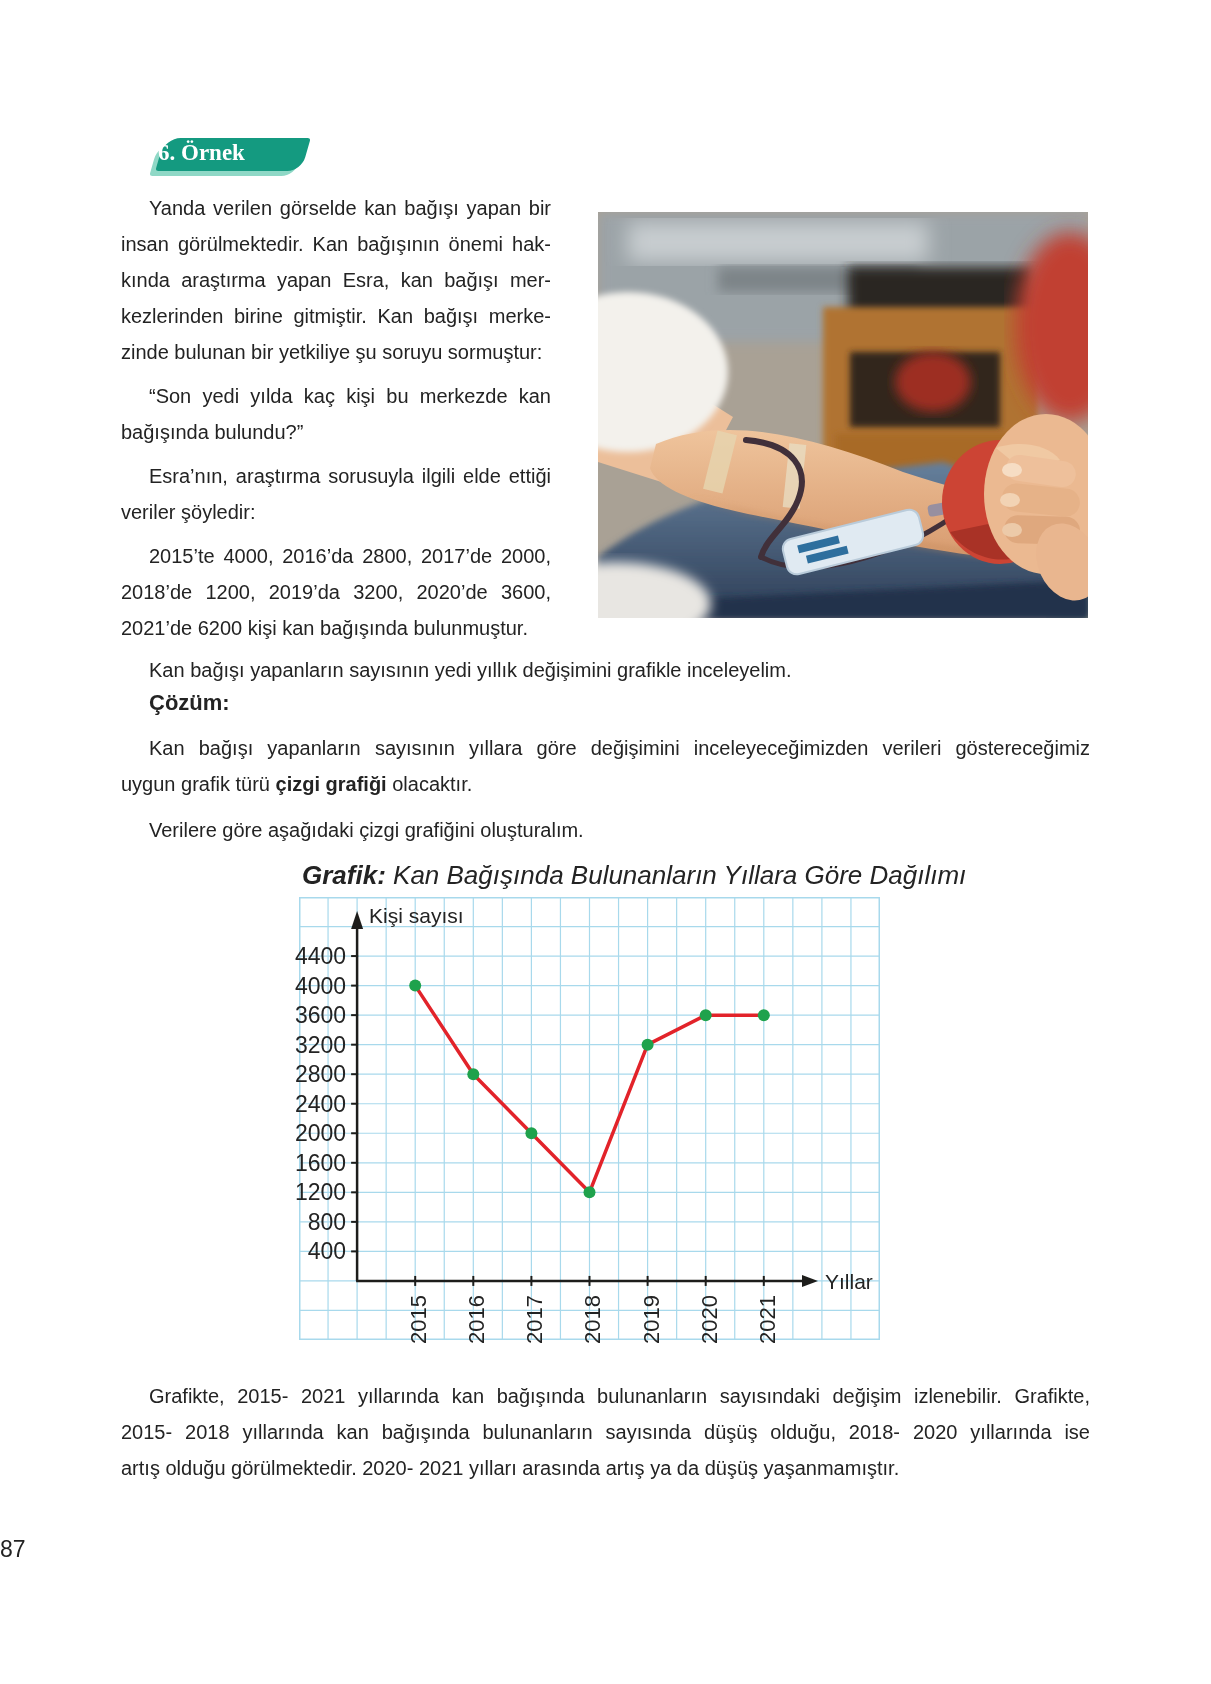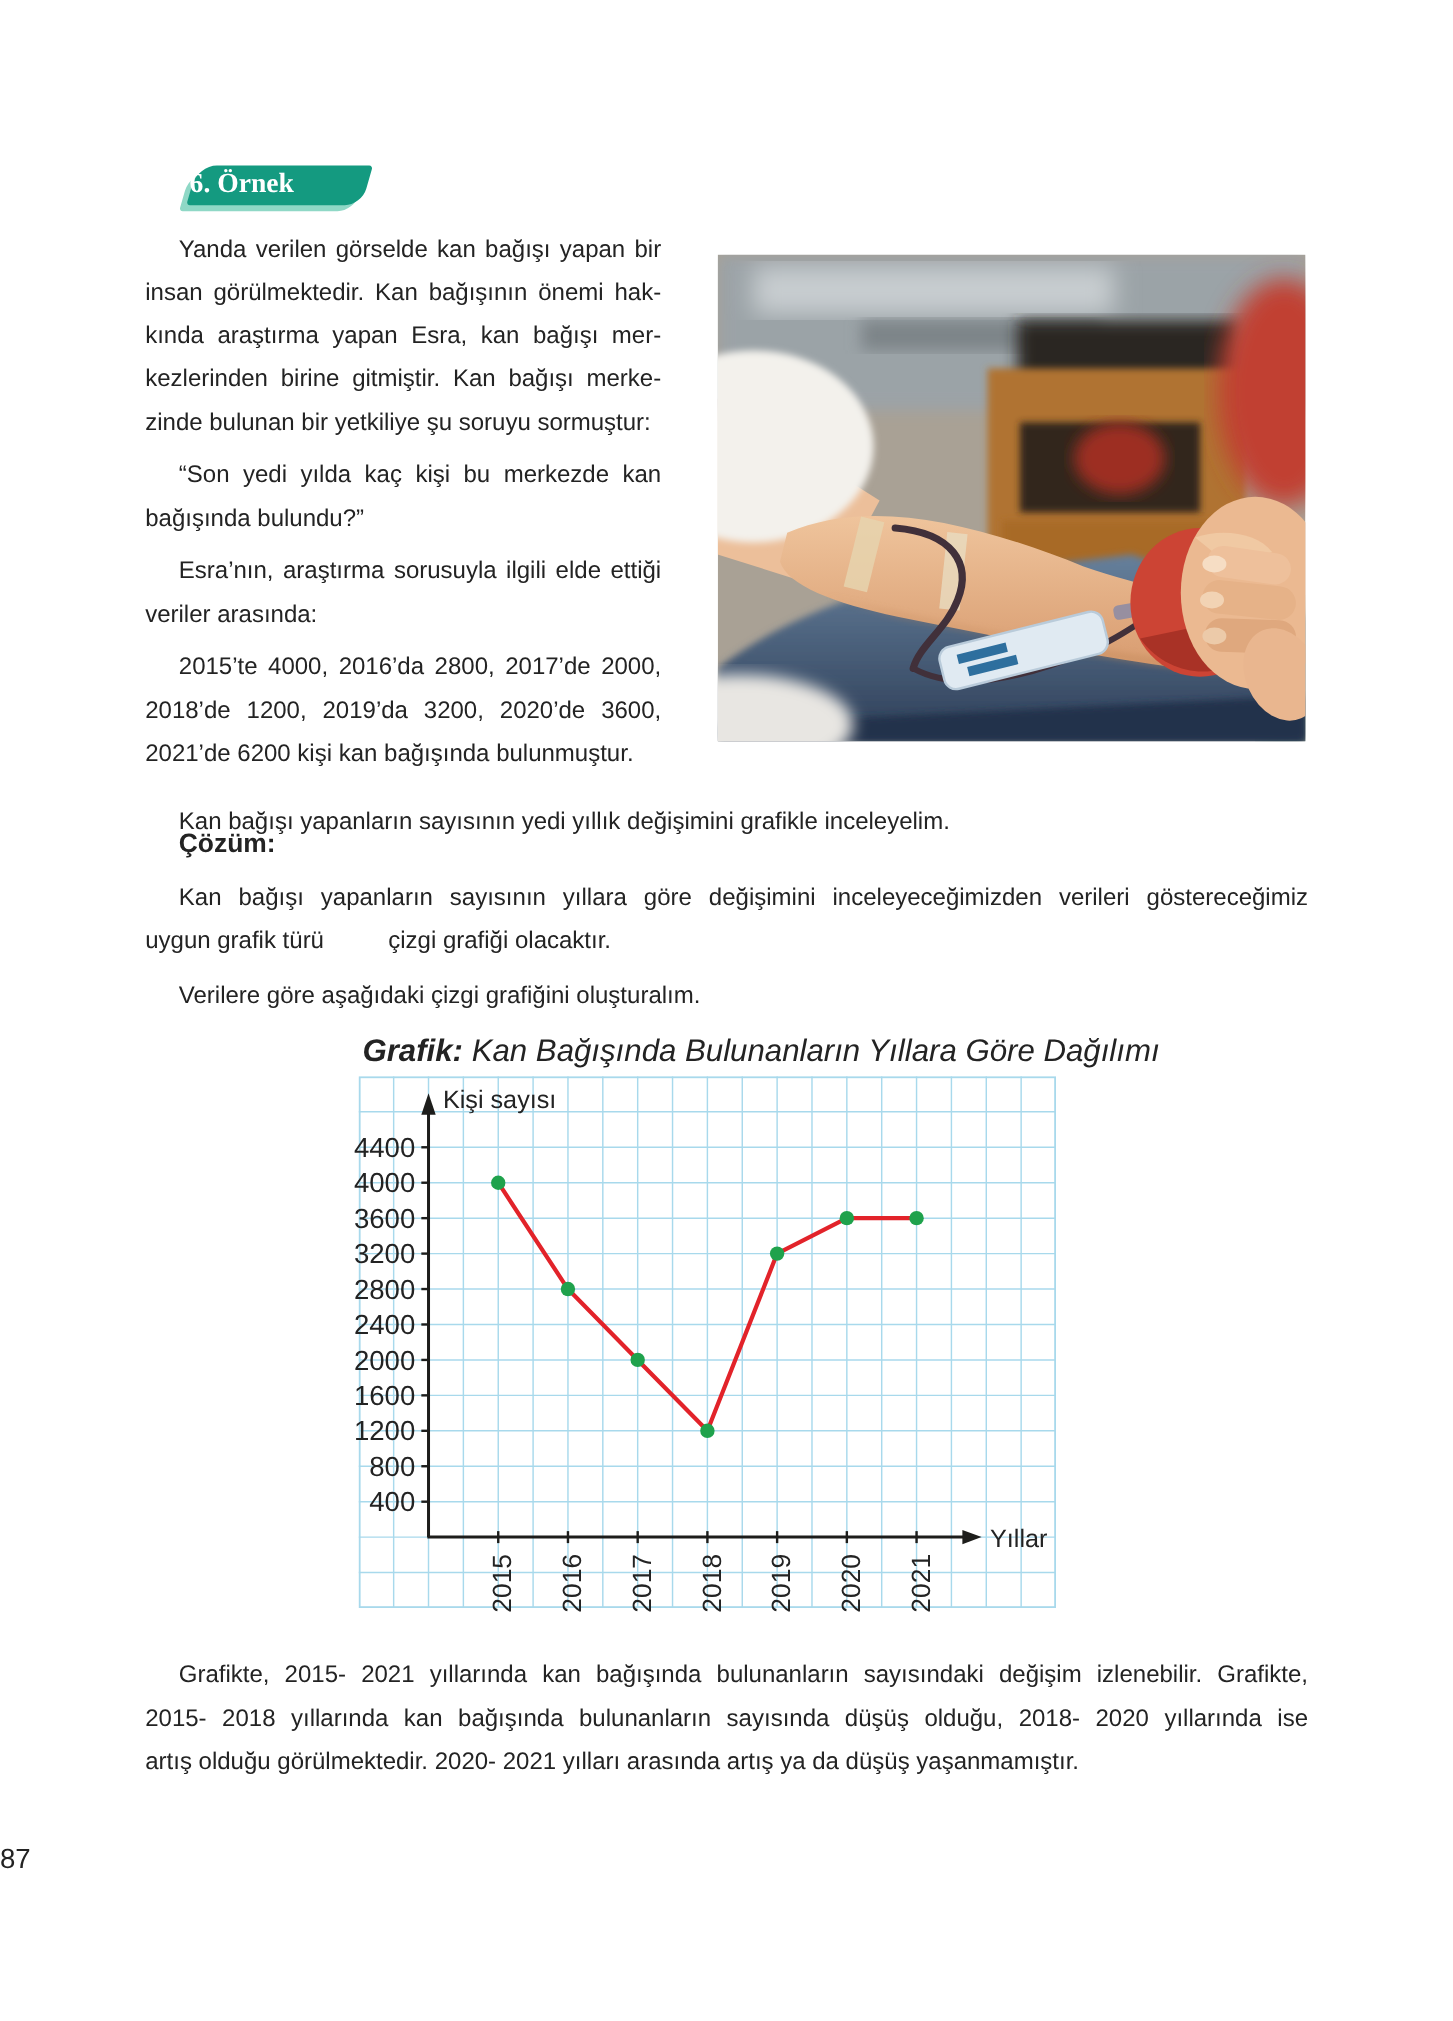--- a/index.html
+++ b/index.html
@@ -25,21 +25,21 @@
     position:absolute;left:0;top:2px;width:150px;text-align:left;
     font-family:"Liberation Serif", serif;font-weight:bold;font-size:23px;color:#ffffff;
   }
   
   .line{font-size:20px;line-height:36px;white-space:normal;}
   .just{text-align:justify;text-align-last:justify;}
   .ind{padding-left:28px;}
   .para{margin:0 0 8px 0;}
   .intro-col{left:121px;top:190px;width:430px;}
   .fullcol{left:121px;width:969px;}
-  .bold{font-weight:normal;margin-left:48px;}
+  .bold{font-weight:bold;}
   .heading{font-size:22px;font-weight:bold;}
   
   .photo{left:598px;top:212px;width:490px;height:406px;overflow:hidden;}
   
   .chart-title{left:302px;top:860px;font-size:26px;font-style:italic;}
   .chart-title .tlabel{font-weight:bold;}
   .chart-box{left:299px;top:897px;width:581px;height:443px;}
   .chart-box svg{overflow:visible;display:block;}
   
   .pagenum{left:0;top:1536px;width:1211px;text-align:left;font-size:23px;}
@@ -60,21 +60,21 @@
     <div class="line just">kında araştırma yapan Esra, kan bağışı mer-</div>
     <div class="line just">kezlerinden birine gitmiştir. Kan bağışı merke-</div>
     <div class="line">zinde bulunan bir yetkiliye şu soruyu sormuştur:</div>
   </div>
   <div class="para">
     <div class="line just ind">“Son yedi yılda kaç kişi bu merkezde kan</div>
     <div class="line">bağışında bulundu?”</div>
   </div>
   <div class="para">
     <div class="line just ind">Esra’nın, araştırma sorusuyla ilgili elde ettiği</div>
-    <div class="line">veriler arasında:</div>
+    <div class="line">veriler şöyledir:</div>
   </div>
   <div class="para">
     <div class="line just ind">2015’te 4000, 2016’da 2800, 2017’de 2000,</div>
     <div class="line just">2018’de 1200, 2019’da 3200, 2020’de 3600,</div>
     <div class="line">2021’de 6200 kişi kan bağışında bulunmuştur.</div>
   </div>
 </div>
 
 <div class="abs photo">
   <svg width="490" height="406" viewBox="0 0 490 406" xmlns="http://www.w3.org/2000/svg">
@@ -143,21 +143,21 @@
     <rect x="408" y="246" width="70" height="26" rx="13" fill="#eec09b" transform="rotate(8 443 259)"></rect>
     <rect x="404" y="274" width="78" height="28" rx="14" fill="#e6b288" transform="rotate(6 443 288)"></rect>
     <rect x="406" y="304" width="76" height="28" rx="14" fill="#dfa87e" transform="rotate(2 444 318)"></rect>
     <ellipse cx="414" cy="258" rx="10" ry="7" fill="#f6ddc4"></ellipse>
     <ellipse cx="412" cy="288" rx="10" ry="7" fill="#f2d3b4"></ellipse>
     <ellipse cx="414" cy="318" rx="10" ry="7" fill="#eccaa9"></ellipse>
     <ellipse cx="470" cy="350" rx="30" ry="40" fill="#e9b68f" transform="rotate(-24 470 350)"></ellipse>
   </svg>
 </div>
 
-<div class="abs fullcol" style="top:667px;">
+<div class="abs fullcol" style="top:652px;">
   <div class="line ind">Kan bağışı yapanların sayısının yedi yıllık değişimini grafikle inceleyelim.</div>
 </div>
 
 <div class="abs fullcol heading" style="top:690px;padding-left:28px;">Çözüm:</div>
 
 <div class="abs fullcol" style="top:730px;">
   <div class="line just ind">Kan bağışı yapanların sayısının yıllara göre değişimini inceleyeceğimizden verileri göstereceğimiz</div>
   <div class="line">
     <span>uygun grafik türü </span><span class="bold">çizgi grafiği</span><span> olacaktır.</span>
   </div>

